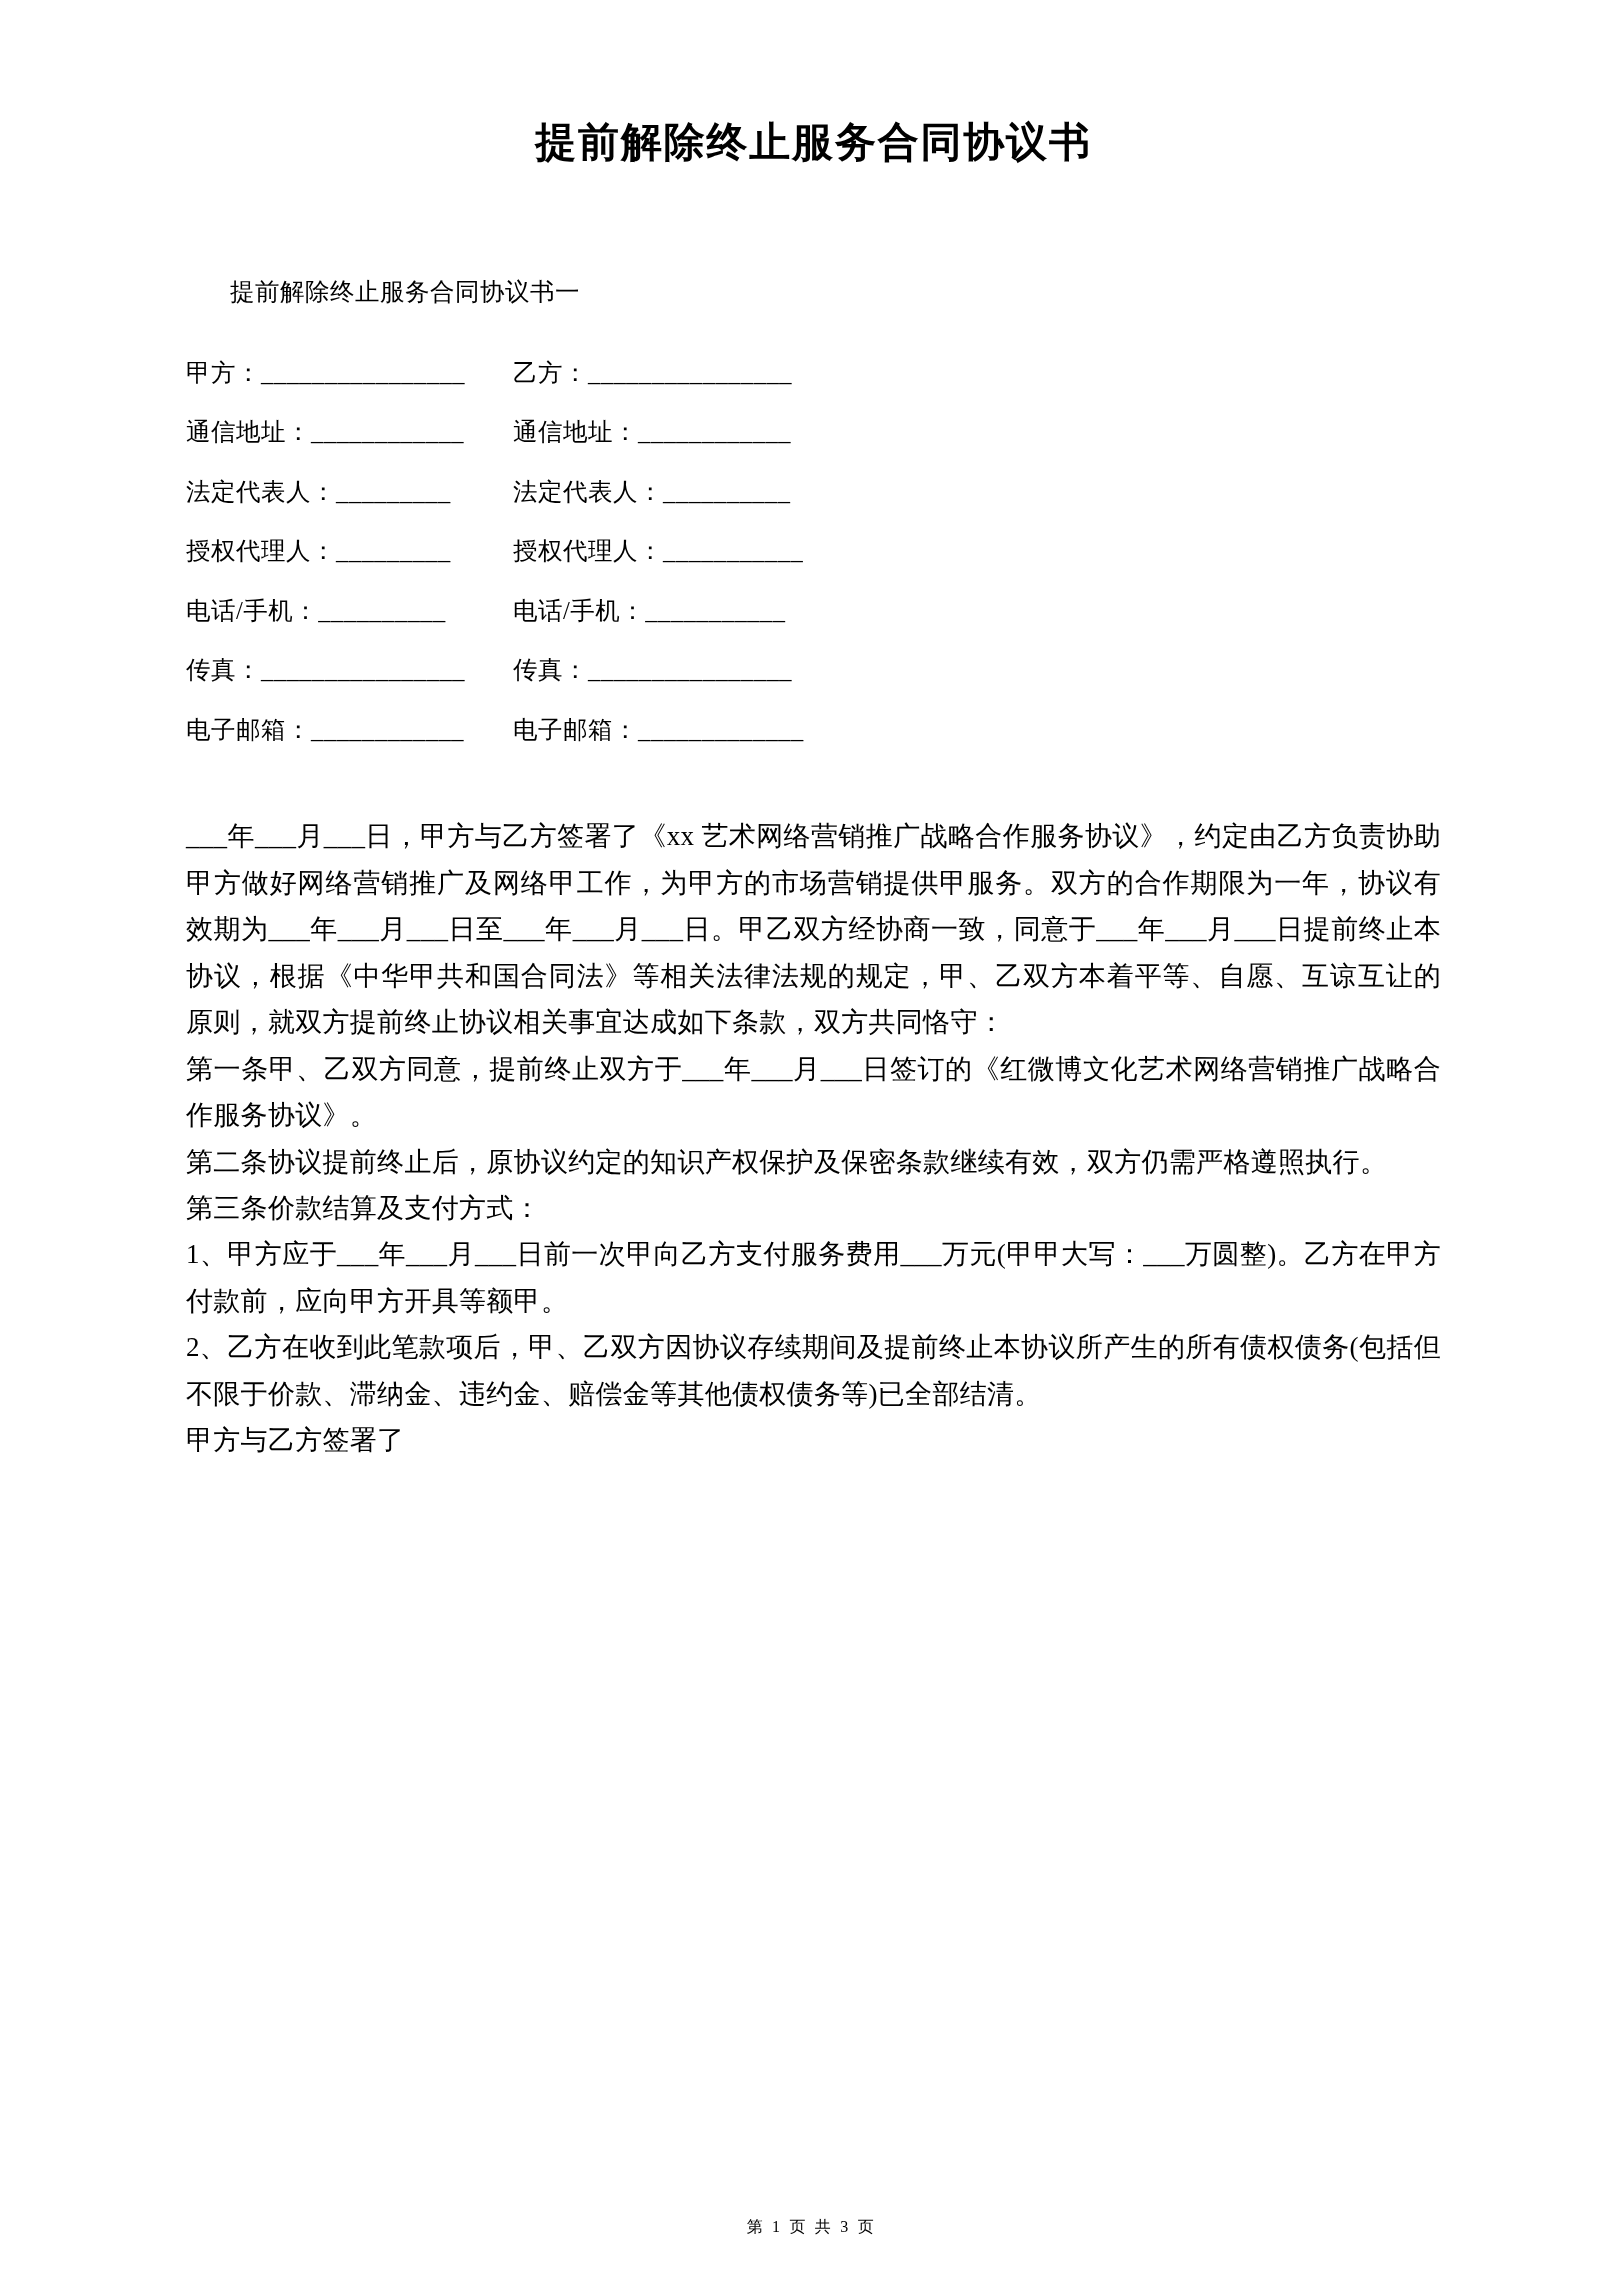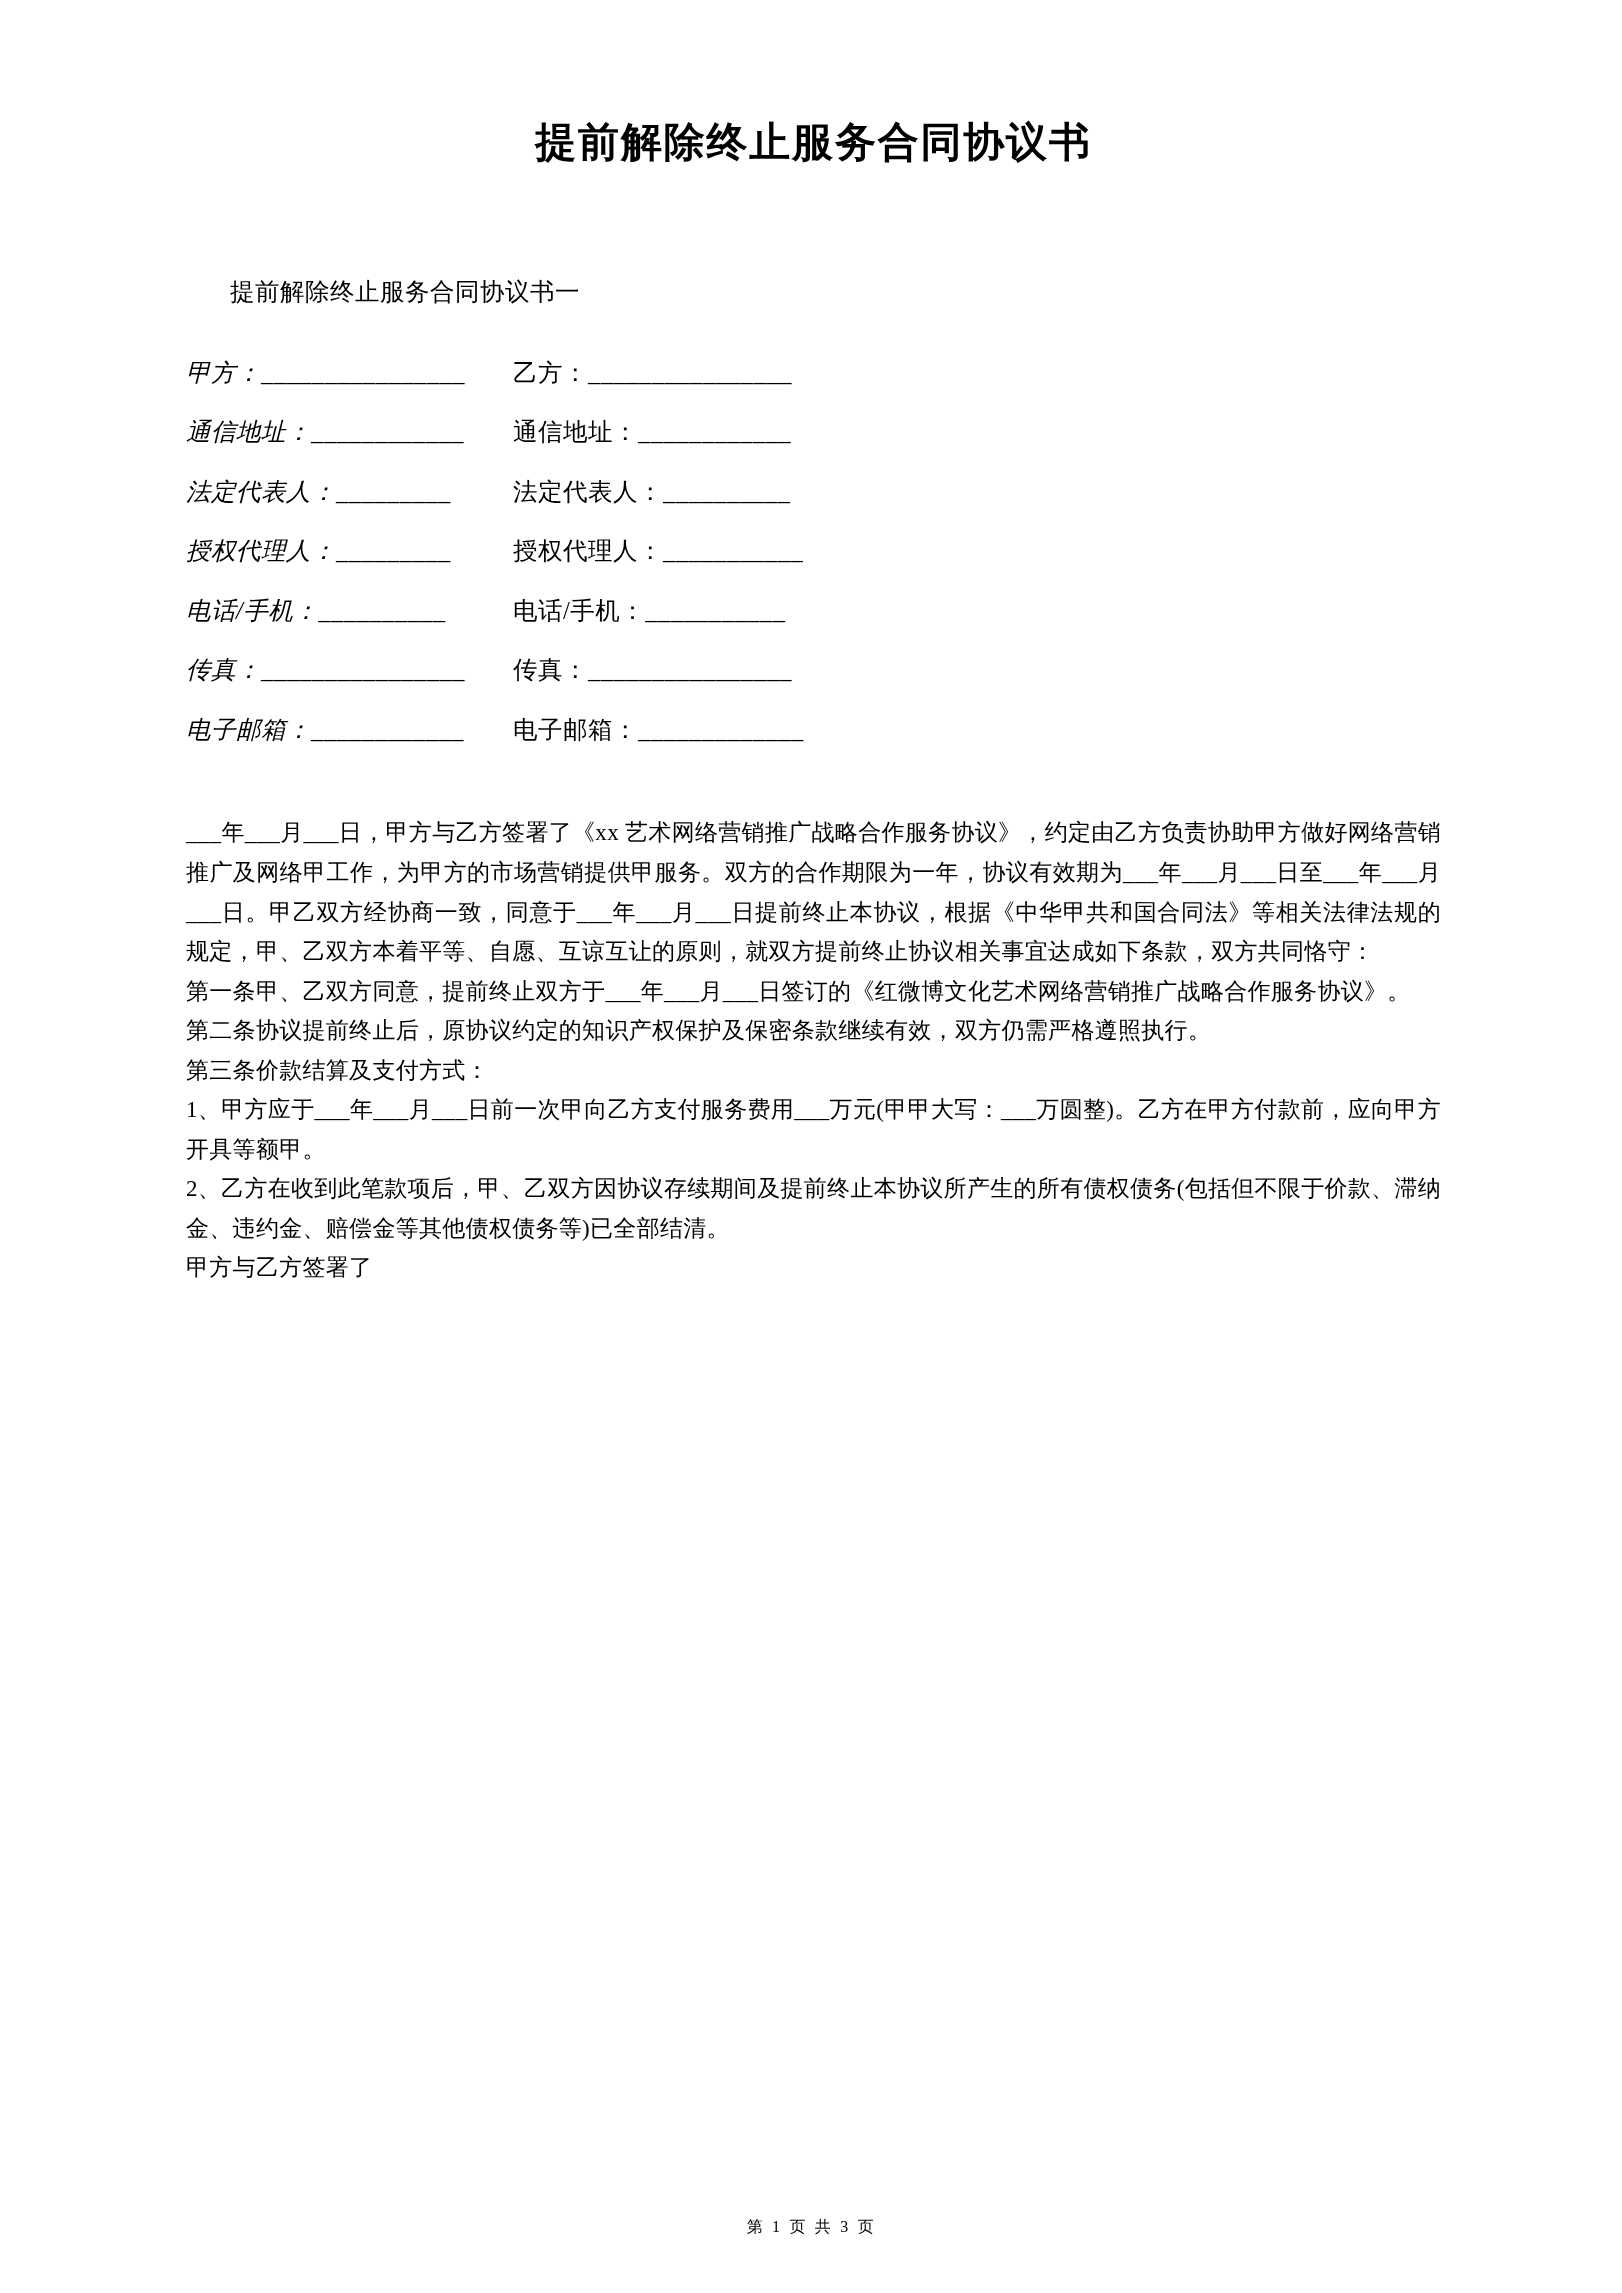--- a/index.html
+++ b/index.html
@@ -48,30 +48,29 @@
     display: flex;
     font-size: 24.5px;
     line-height: 1.0;
     margin-bottom: 35px;
     letter-spacing: 0.5px;
   }
   .party-row .col-a {
     width: 327px;
     flex: 0 0 327px;
     white-space: nowrap;
-    font-style: italic;
   }
   .party-row .col-b {
     white-space: nowrap;
   }
   .body-block {
     margin-top: 71px;
   }
   .para {
-    font-size: 23px;
+    font-size: 27px;
     line-height: 1.72;
     text-align: justify;
     letter-spacing: 0.3px;
     margin: 0;
   }
   .footer {
     position: absolute;
     left: 0;
     right: 0;
     bottom: 56px;

